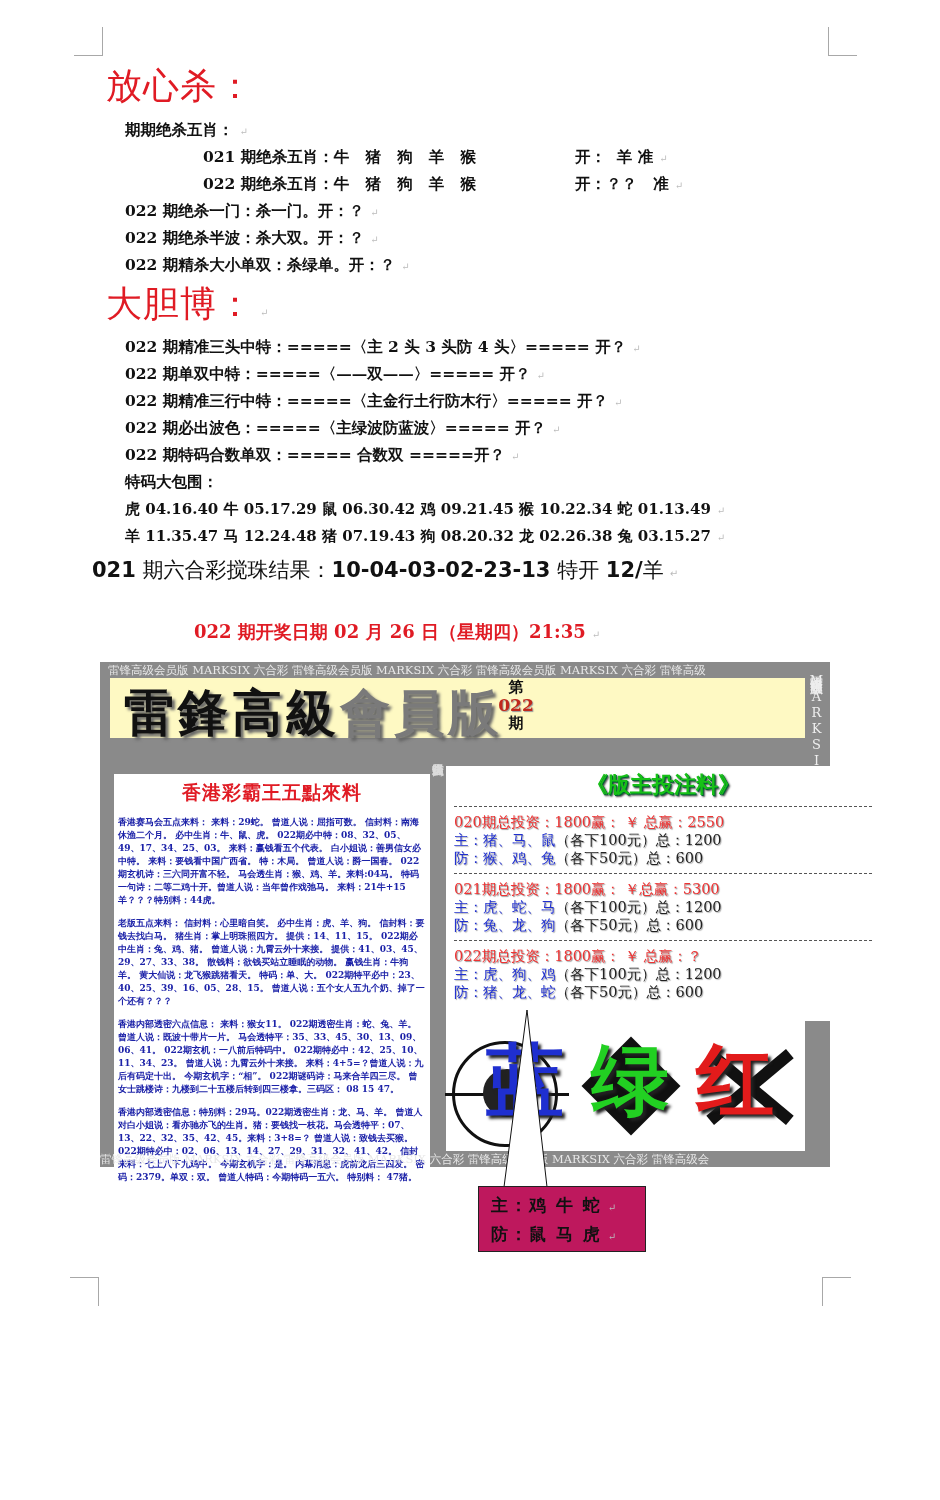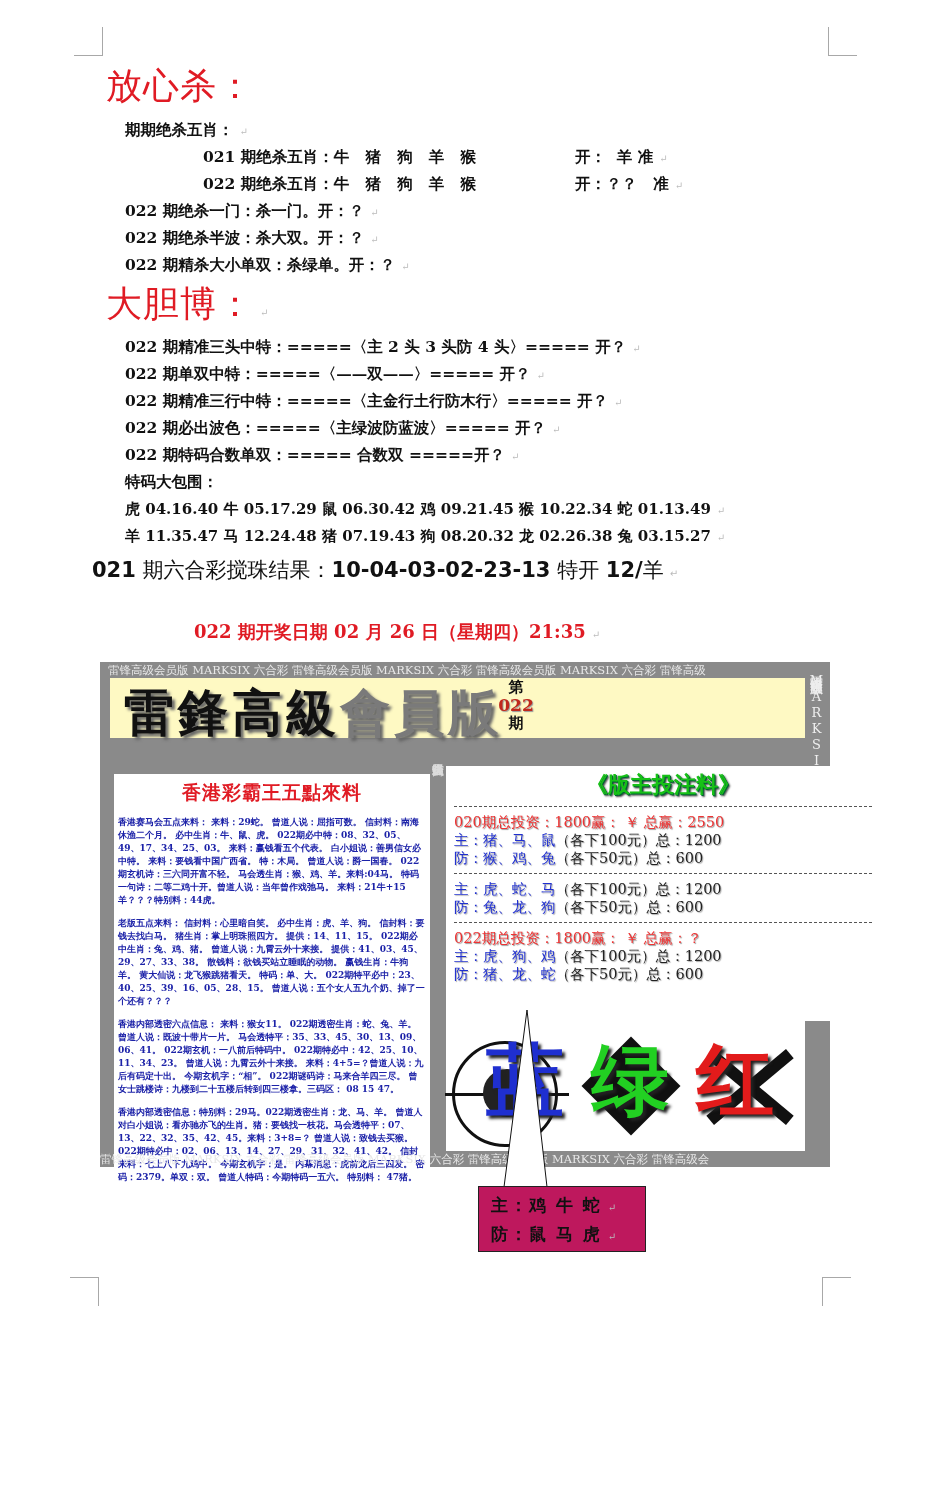--- a/index.html
+++ b/index.html
@@ -121,20 +121,21 @@
   <div class="panel-right">
     <div class="hd">《版主投注料》</div>
     <div class="dash"></div>
     <div class="bet">
       <div class="l1">020期总投资：1800赢：  ￥  总赢：2550</div>
       <div class="l2"><span class="z">主：</span><span class="z">猪、马、鼠</span><span>（各下100元）总：1200</span></div>
       <div class="l3"><span class="z">防：</span><span class="z">猴、鸡、兔</span><span>（各下50元）总：600</span></div>
     </div>
     <div class="dash"></div>
     <div class="bet">
+      <div class="l1">021期总投资：1800赢：  ￥总赢：5300</div>
       <div class="l2"><span class="z">主：</span><span class="z">虎、蛇、马</span><span>（各下100元）总：1200</span></div>
       <div class="l3"><span class="z">防：</span><span class="z">兔、龙、狗</span><span>（各下50元）总：600</span></div>
     </div>
     <div class="dash"></div>
     <div class="bet">
       <div class="l1">022期总投资：1800赢：  ￥  总赢：？</div>
       <div class="l2"><span class="z">主：</span><span class="z">虎、狗、鸡</span><span>（各下100元）总：1200</span></div>
       <div class="l3"><span class="z">防：</span><span class="z">猪、龙、蛇</span><span>（各下50元）总：600</span></div>
     </div>
   </div>

